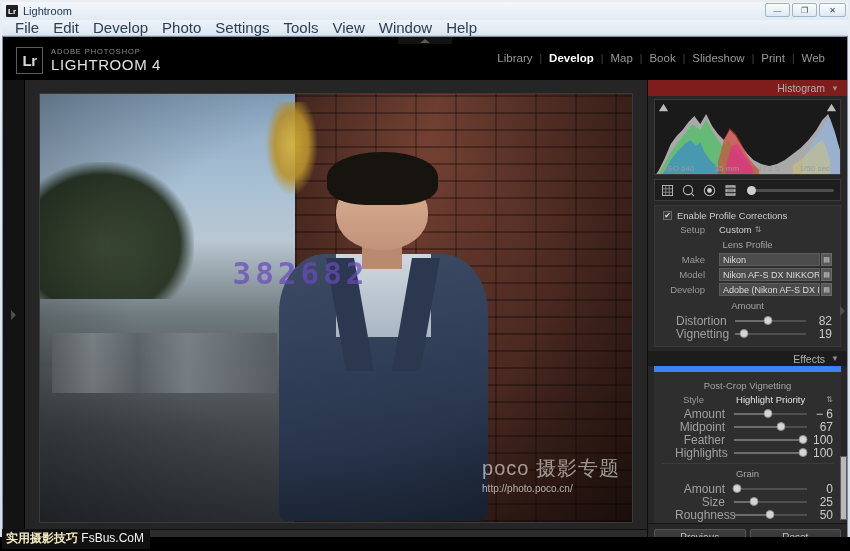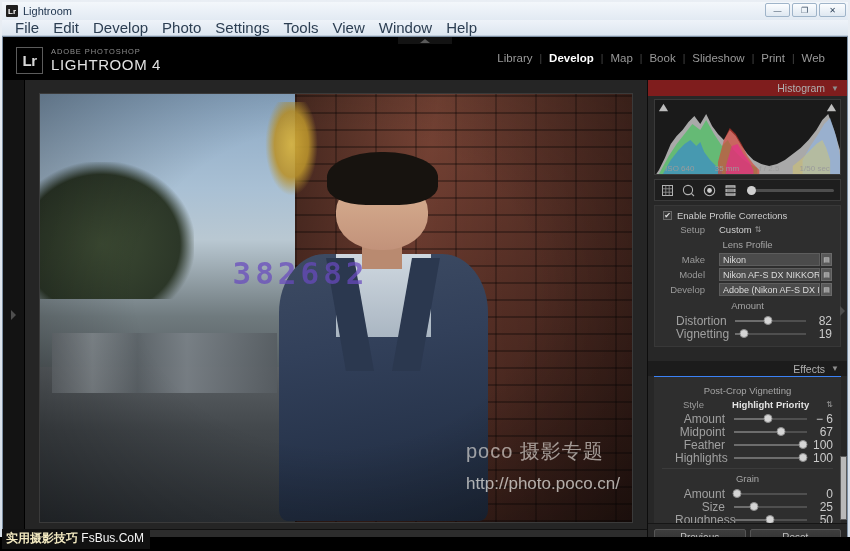--- a/index.html
+++ b/index.html
@@ -259,23 +259,23 @@
   .wm-poco {
     position: absolute; right: 12px; bottom: 28px;
     text-align: left;
   }
   .wm-poco .wm-main {
     font-size: 20px;
     color: rgba(235,232,228,.62);
     letter-spacing: 1px;
   }
   .wm-poco .wm-url {
-    font-size: 17px;
+    font-size: 10px;
     color: rgba(240,238,234,.70);
-    margin-top: 9px;
+    margin-top: 1px;
   }
 
   .photo-toolbar {
     height: 21px;
     background: #2c2c2c;
     border-top: 1px solid #111;
     display: flex; align-items: center;
     padding: 0 8px;
     position: relative;
   }
@@ -375,26 +375,26 @@
     border-radius: 50%;
     background: #cfcfcf;
   }
   .sec-head {
     height: 15px;
     background: #1c1c1c;
     display: flex; align-items: center; justify-content: flex-end;
     padding: 0 8px;
     color: #b0b0b0; font-size: 10.5px;
     position: relative;
-    margin-top: 14px;
+    margin-top: 4px;
   }
   .sec-body {
     background: #2e2e2e;
     padding: 4px 8px 6px 8px;
-    border-top: 1px solid #3b82f6;
+    border-top: 6px solid #3b82f6;
   }
   .chk-row { display: flex; align-items: center; gap: 5px; margin-bottom: 3px; }
   .chk {
     width: 9px; height: 9px;
     background: #3a3a3a; border: 1px solid #6a6a6a;
     color: #e0e0e0; font-size: 8px;
     display: flex; align-items: center; justify-content: center;
     line-height: 1;
   }
   .chk-label { font-size: 9.5px; color: #cdcdcd; }
@@ -708,21 +708,21 @@
 
         <div class="sec-head">
           <span class="sw"></span>
           <span>Effects</span>
           <span class="arrow" style="margin-left:6px;font-size:8px;color:#8e8e8e;">▼</span>
         </div>
         <div class="sec-body" style="margin:0 6px;">
           <div class="group-title">Post-Crop Vignetting</div>
           <div class="kv-row">
             <span class="k">Style</span>
-            <span class="v-plain" style="flex:1;text-align:center;color:#e2e2e2;font-weight:bold;">Highlight Priority</span>
+            <span class="v-plain" style="flex:1;text-align:center;color:#e2e2e2;font-weight:normal;">Highlight Priority</span>
             <span class="caret-sm">⇅</span>
           </div>
           <div class="slider-row">
             <span class="lab">Amount</span>
             <span class="track">
               <span class="fill" style="width:47%"></span>
               <span class="knob" style="left:47%"></span>
             </span>
             <span class="val">− 6</span>
           </div>

